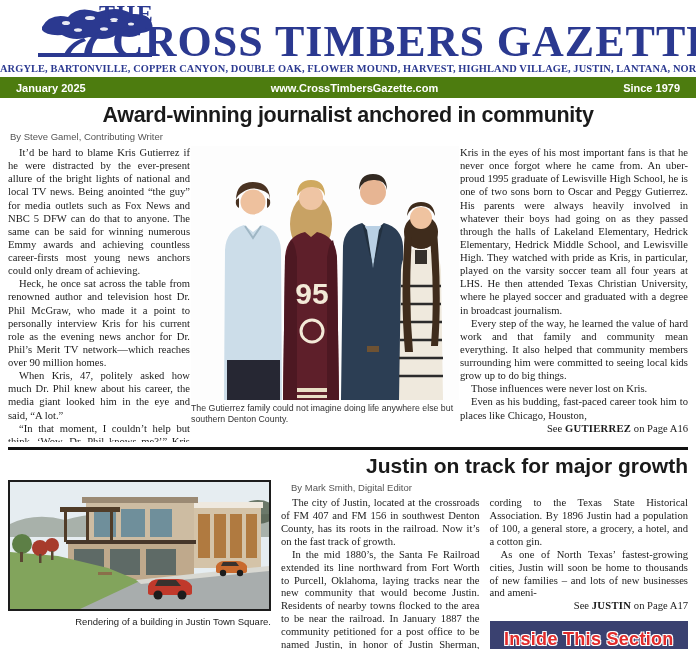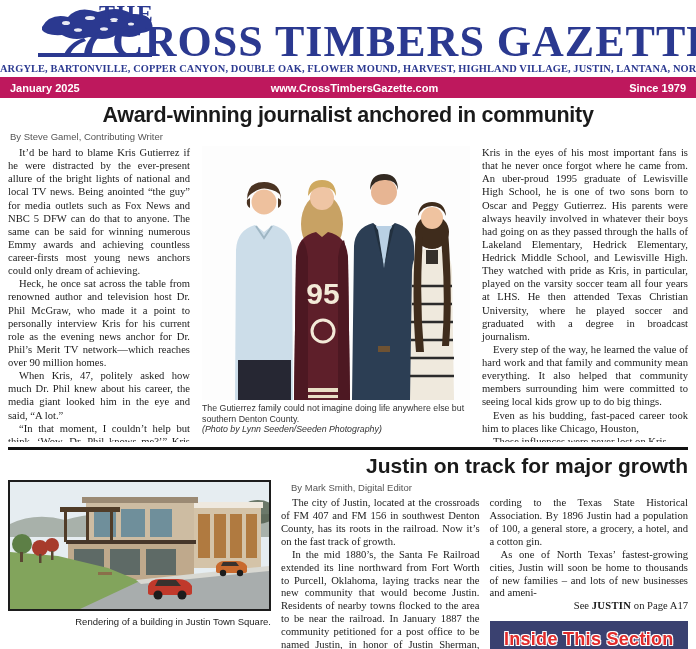--- a/index.html
+++ b/index.html
@@ -14,30 +14,30 @@
   .tree-logo { position:absolute; left:36px; top:5px; }
   .mast-title { position:absolute; left:99px; top:1px; color:#2b3990; }
   .mast-the { font-weight:bold; font-size:24px; letter-spacing:1.5px; line-height:1; display:block; }
   .mast-big { font-weight:bold; font-size:44px; letter-spacing:1px; line-height:1; display:block; margin:-5px 0 0 13px; white-space:nowrap; }
   .cities {
     text-align:center; font-weight:bold; font-size:10.4px; color:#2b3990;
     letter-spacing:.1px; white-space:nowrap; margin-top:1px;
   }
   .redbar {
     display:flex; justify-content:space-between; align-items:center;
-    background:#be185d; color:#fff; height:21px; padding:0 10px; margin-top:3px;
+    background:#4d7c0f; color:#fff; height:21px; padding:0 16px; margin-top:3px;
     font-family:"Liberation Sans", sans-serif; font-weight:bold; font-size:11px;
   }
   
   .headline1 {
     text-align:center; font-family:"Liberation Sans", sans-serif;
     font-weight:bold; font-size:21.5px; letter-spacing:-.3px; margin:5px 0 3px;
   }
   .byline { font-family:"Liberation Sans", sans-serif; font-size:9.5px; color:#555; margin:0 16px 4px 10px; }
-  .a1-body { display:flex; gap:12px; padding:0 8px; height:296px; overflow:hidden; }
+  .a1-body { display:flex; gap:1px; padding:0 8px; height:296px; overflow:hidden; }
   .newscol { font-size:10.6px; line-height:1.24; text-align:justify; }
   .newscol p { margin:0; text-indent:11px; }
   .continued p:first-child { text-indent:0; }
   .col-left { width:182px; }
   .col-right { flex:1; }
   .figure1 { width:268px; flex:none; }
   .figure1 svg { display:block; }
   .figcap1 { font-family:"Liberation Sans", sans-serif; font-size:8.8px; color:#333; line-height:1.2; margin-top:3px; }
   .figcap1 .credit { font-style:italic; display:block; }
   .jumpline { text-align:right; font-size:10.6px; margin-top:3px; text-indent:0 !important; }
@@ -161,30 +161,29 @@
               <line x1="208" y1="212" x2="252" y2="212"></line>
               <line x1="208" y1="230" x2="252" y2="230"></line>
             </g>
             <rect x="224" y="104" width="12" height="14" fill="#35302b"></rect>
             <path d="M214,84 Q209,150 214,206 L222,206 Q217,150 221,92 Z" fill="#3f2c1c"></path>
             <path d="M246,84 Q251,150 247,200 L240,200 Q244,150 239,92 Z" fill="#3f2c1c"></path>
           </g>
         </svg>
         <figcaption class="figcap1">
           <span>The Gutierrez family could not imagine doing life anywhere else but southern Denton County.</span>
-          <span class="credit">(Photo by Lynn Seeden/Seeden Photography)</span>
         </figcaption>
       </figure>
 
       <div class="newscol col-right continued">
         <div>
             <p>Kris in the eyes of his most important fans is that he never once forgot where he came from. An uber-proud 1995 graduate of Lewisville High School, he is one of two sons born to Oscar and Peggy Gutierrez. His parents were always heavily involved in whatever their boys had going on as they passed through the halls of Lakeland Elementary, Hedrick Elementary, Hedrick Middle School, and Lewisville High. They watched with pride as Kris, in particular, played on the varsity soccer team all four years at LHS. He then attended Texas Christian University, where he played soccer and graduated with a degree in broadcast journalism.</p>
             <p>Every step of the way, he learned the value of hard work and that family and community mean everything. It also helped that community members surrounding him were committed to seeing local kids grow up to do big things.</p>
+            <p>Those influences were never lost on Kris.</p>
             <p>Even as his budding, fast-paced career took him to places like Chicago, Houston,</p>
-            <p>Those influences were never lost on Kris.</p>
           </div>
         <p class="jumpline"><span>See</span> <b>GUTIERREZ</b> <span>on Page A16</span></p>
       </div>
     </div>
   </section>
 
   <hr class="divider">
 
   <section class="a2">
     <figure class="fig2">

